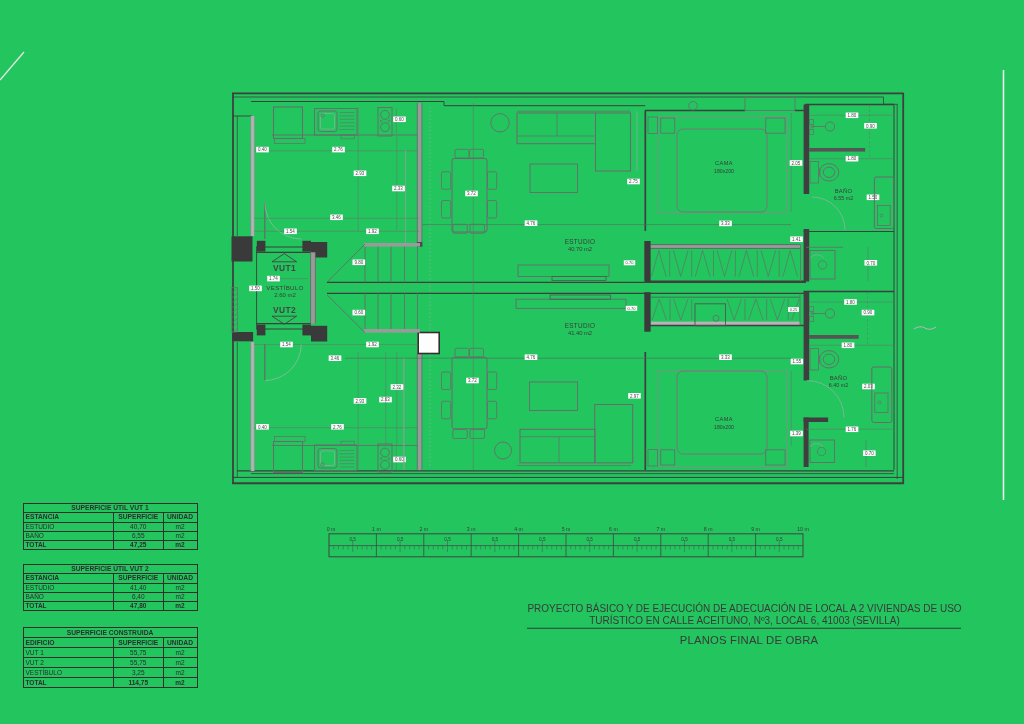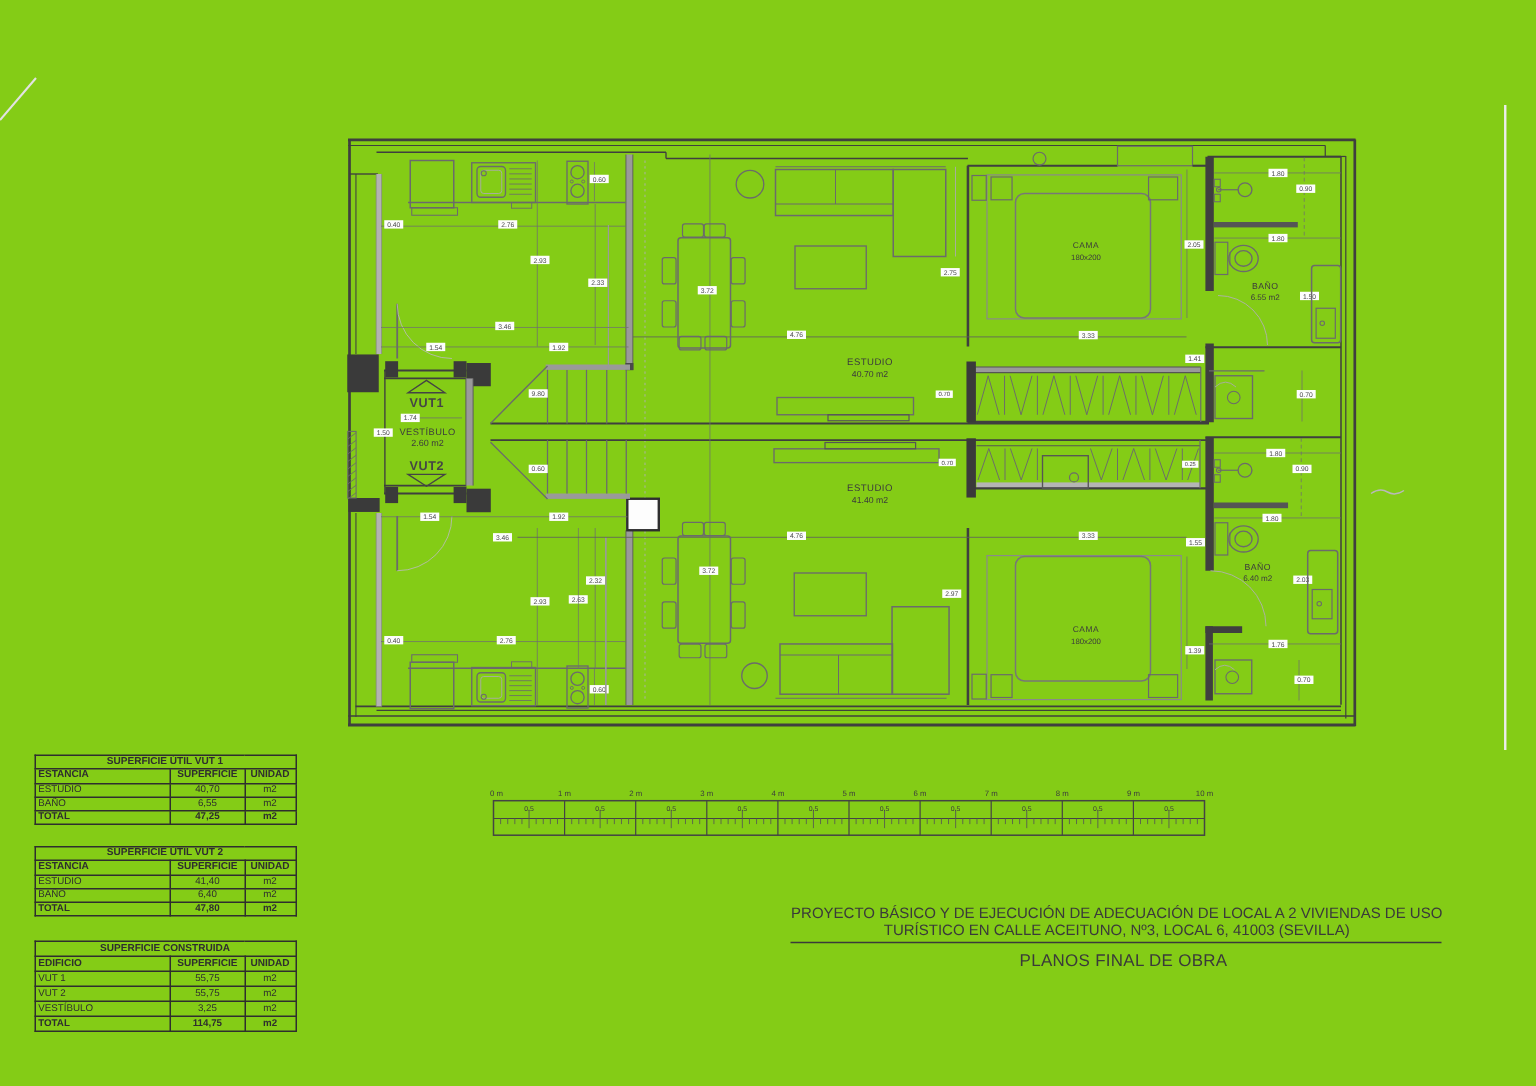--- a/index.html
+++ b/index.html
@@ -1,15 +1,15 @@
 <!DOCTYPE html>
 <html><head><meta charset="utf-8">
 <style>
   html,body { margin:0; padding:0; background:#fff; }
-  #page { position:relative; width:1024px; height:724px; background:#84cc16; overflow:hidden;
+  #page { position:relative; width:1024px; height:724px; background:#22c55e; overflow:hidden;
            font-family:"Liberation Sans", sans-serif; }
   svg { position:absolute; left:0; top:0; }
   svg text { font-family:"Liberation Sans", sans-serif; }
   .st { position:absolute; left:22.5px; width:174px; border-collapse:collapse; table-layout:fixed;
         font-family:"Liberation Sans", sans-serif; font-size:6.5px; color:#2e2e2e; }
   .st { --rh:8.3px; }
   .st td { border:1px solid #2e2e2e; padding:0 2px; height:var(--rh); line-height:var(--rh); white-space:nowrap; overflow:hidden; }
   .st tr.tt td { text-align:center; font-weight:bold; font-size:6.7px; }
   .st tr.th td { font-weight:bold; font-size:6.7px; }
   .st td.c { text-align:center; }

